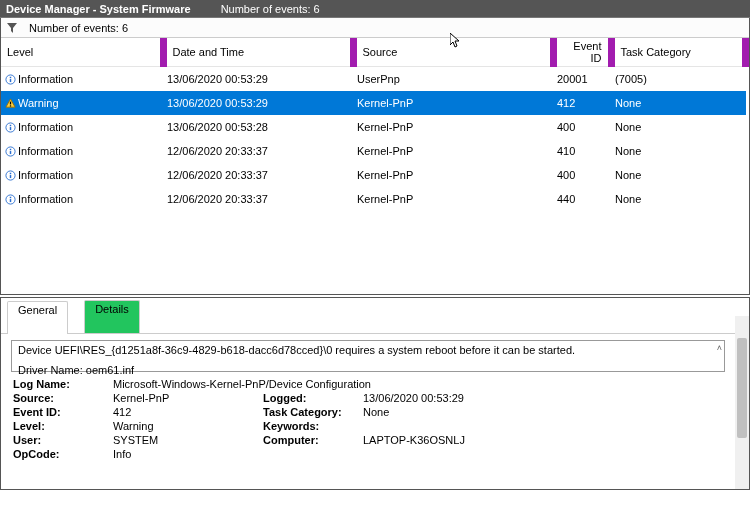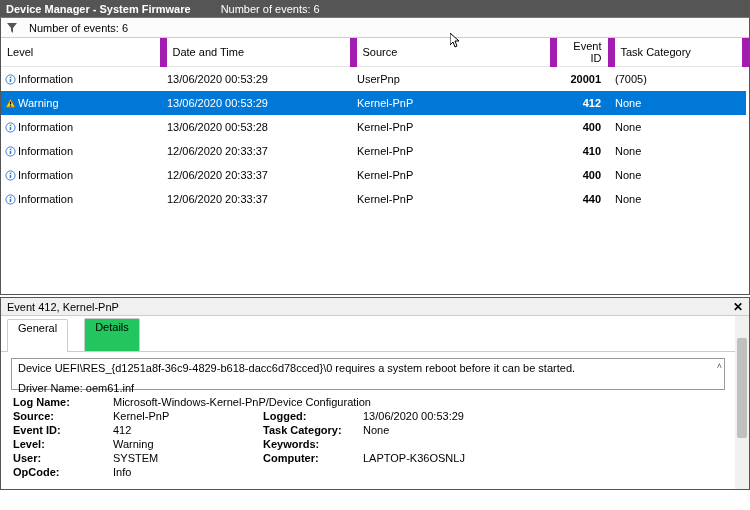--- a/index.html
+++ b/index.html
@@ -59,21 +59,21 @@
     height: 24px;
     white-space: nowrap;
   }
   tbody tr.selected { background: #0078d7; color: #fff; }
   .row-icon {
     display: inline-block;
     width: 11px; height: 11px;
     vertical-align: -2px;
     margin-right: 2px;
   }
-  .col-eventid { text-align: right; padding-right: 10px; font-weight: bold; }
+  .col-eventid { padding-right: 10px; }
   .lower {
     border: 1px solid #555;
     height: 193px;
     margin-top: 2px;
     position: relative;
   }
   .pane-header {
     background: #f0f0f0;
     border-bottom: 1px solid #ccc;
     padding: 2px 6px;
@@ -249,24 +249,20 @@
           <td>12/06/2020 20:33:37</td>
           <td>Kernel-PnP</td>
           <td class="col-eventid">440</td>
           <td>None</td>
         </tr>
       </tbody>
   </table>
 </div>
 
 <div class="lower">
-  <div class="pane-header">
-    <span>Event 412, Kernel-PnP</span>
-    <span class="close-x">✕</span>
-  </div>
   <div class="tabs">
     <div class="tab active">General</div>
     <div class="tab">Details</div>
   </div>
 
   <div style="position:relative; height:150px; margin-right:14px;">
     <div class="msgbox">
       <div>Device UEFI\RES_{d1251a8f-36c9-4829-b618-dacc6d78cced}\0 requires a system reboot before it can be started.</div>
       <div style="margin-top:8px;">Driver Name: oem61.inf</div>
       <span class="scroll-ind">˄</span>

